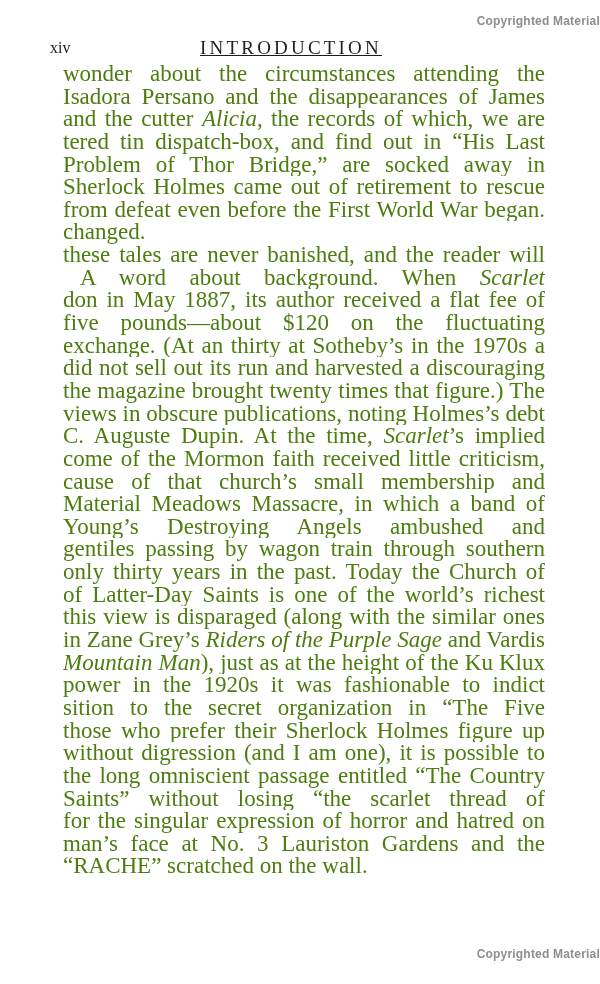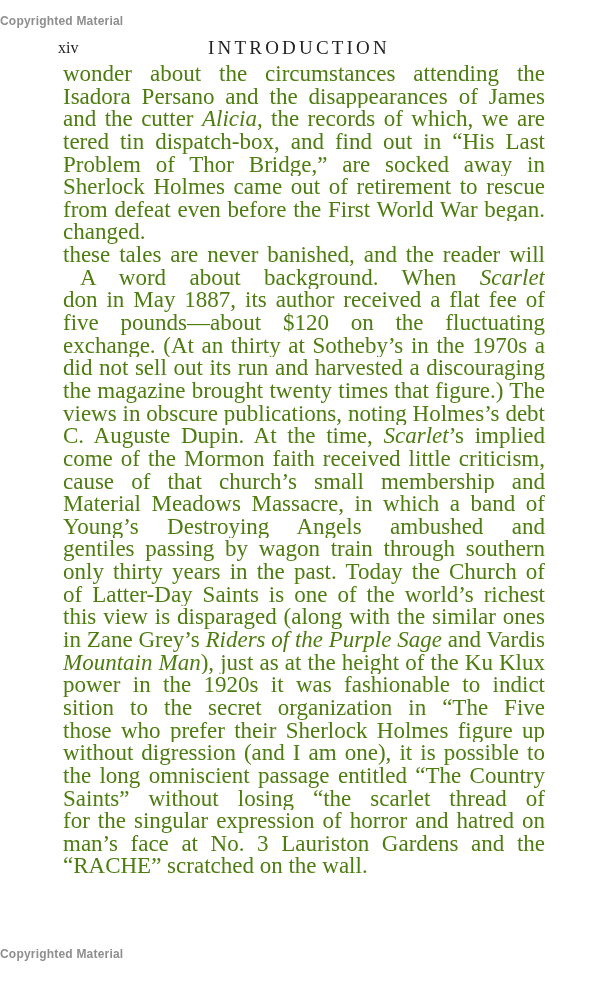--- a/index.html
+++ b/index.html
@@ -13,37 +13,38 @@
     height: 984px;
     background: #ffffff;
     overflow: hidden;
     font-family: "Liberation Serif", "DejaVu Serif", serif;
     color: #1b1b1b;
   }
   .copyright {
     position: absolute;
     left: 0;
     width: 100%;
-    text-align: left;
+    text-align: right;
     font-family: "Liberation Sans", "DejaVu Sans", sans-serif;
     font-weight: bold;
     font-size: 12px;
     line-height: 14px;
     color: #8e8e8e;
     letter-spacing: 0.2px;
   }
   .copyright.top { top: 14px; }
   .copyright.bottom { top: 947px; }
   .header {
     position: absolute;
     top: 38px;
-    left: 58px;
+    left: 50px;
     width: 482px;
     height: 20px;
     line-height: 20px;
+    text-decoration: underline;
   }
   .folio {
     position: absolute;
     left: 0;
     top: 0;
     font-size: 16px;
     color: #222222;
   }
   .running-title {
     display: block;

